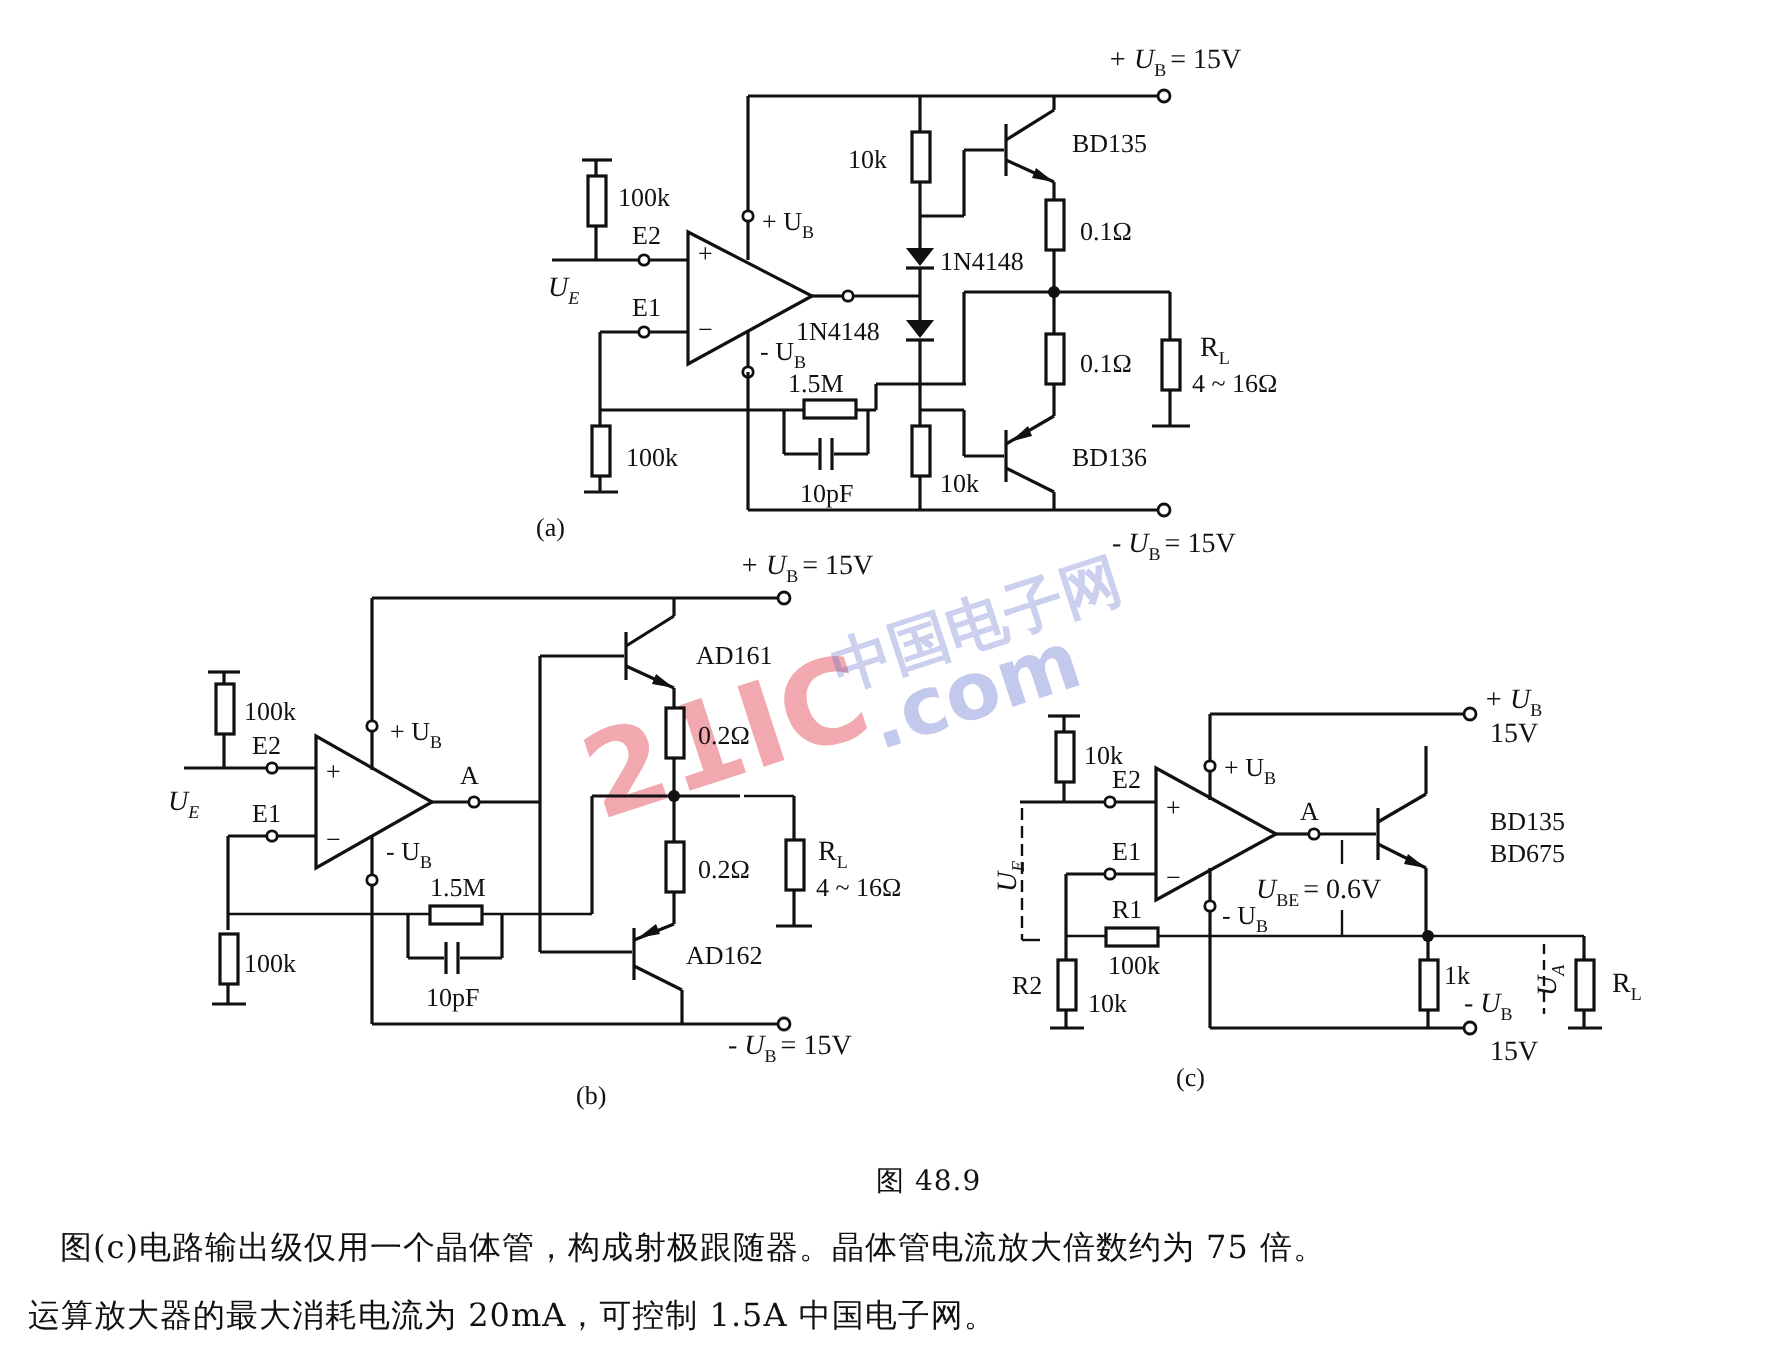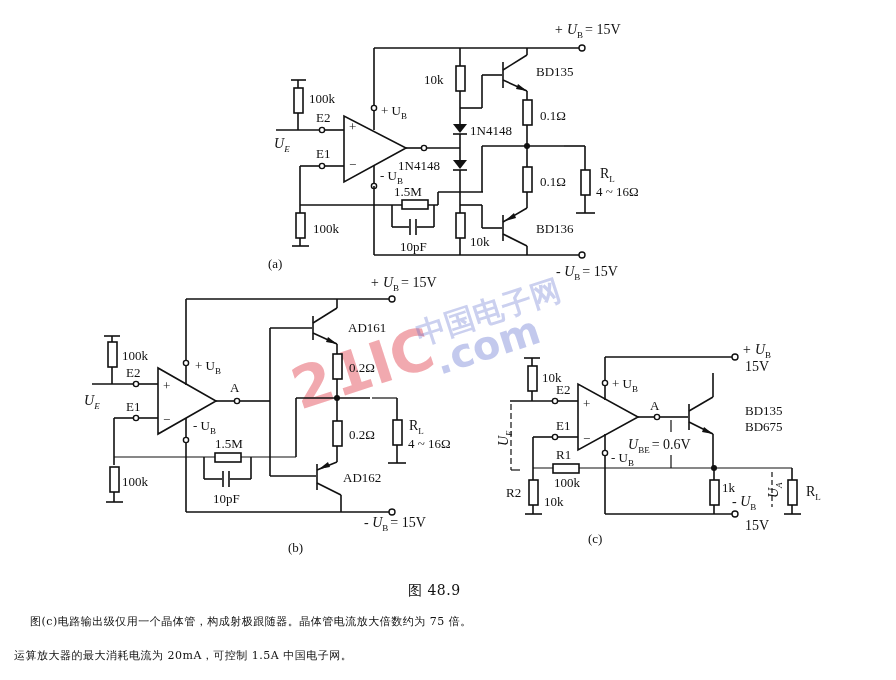--- a/index.html
+++ b/index.html
@@ -8,21 +8,21 @@
   svg { position:absolute; left:0; top:0; }
   .w { stroke:#111; stroke-width:1.6; fill:none; }
   .wt { stroke:#111; stroke-width:1.2; fill:none; }
   .res { stroke:#111; stroke-width:1.6; fill:#fff; }
   .term { stroke:#111; stroke-width:1.4; fill:#fff; }
   .dot { fill:#111; }
   .lbl { font-family:"Liberation Serif", serif; font-size:14px; fill:#111; }
   .lbls { font-family:"Liberation Serif", serif; font-size:13px; fill:#111; }
   .sub { font-family:"Liberation Serif", serif; font-size:9px; fill:#111; }
   .it { font-style:italic; }
-  .cap { position:absolute; font-family:"DejaVu Serif", serif; font-size:11px; letter-spacing:0.5px; }
+  .cap { position:absolute; font-family:"DejaVu Serif", serif; font-size:16px; letter-spacing:0.5px; }
   .wm1 { font-family:"DejaVu Sans", sans-serif; font-weight:bold; font-size:58px; fill:#e2434f; opacity:0.45; }
   .wm2 { font-family:"DejaVu Sans", sans-serif; font-weight:bold; font-size:40px; fill:#5566cc; opacity:0.35; }
   .wm3 { font-family:"DejaVu Sans", sans-serif; font-weight:bold; font-size:30px; fill:#5566cc; opacity:0.3; }
 </style>
 </head>
 <body>
 
 <svg width="896" height="680" viewBox="0 0 896 680">
 
   <g>
@@ -322,15 +322,15 @@
     <text class="lbls" x="544" y="506">10k</text>
     <text class="lbls" x="745" y="415">BD135</text>
     <text class="lbls" x="745" y="431">BD675</text>
     <text class="lbls" x="722" y="492">1k</text>
     <text class="lbl it" x="0" y="0" transform="translate(778 498) rotate(-90)"><tspan>U</tspan><tspan class="sub" dy="4">A</tspan></text>
     <text class="lbl" x="806" y="496"><tspan>R</tspan><tspan class="sub" dy="4">L</tspan></text>
     <text class="lbls" x="588" y="543">(c)</text>
   </g>
 </svg>
 
-<div class="cap" style="left:408px; top:582px; font-size:14px;">图 48.9</div>
+<div class="cap" style="left:438px; top:582px; font-size:14px;">图 48.9</div>
 <div class="cap" style="left:30px; top:614px;">图(c)电路输出级仅用一个晶体管，构成射极跟随器。晶体管电流放大倍数约为 75 倍。</div>
 <div class="cap" style="left:14px; top:648px;">运算放大器的最大消耗电流为 20mA，可控制 1.5A 中国电子网。</div>
 
 </body></html>

